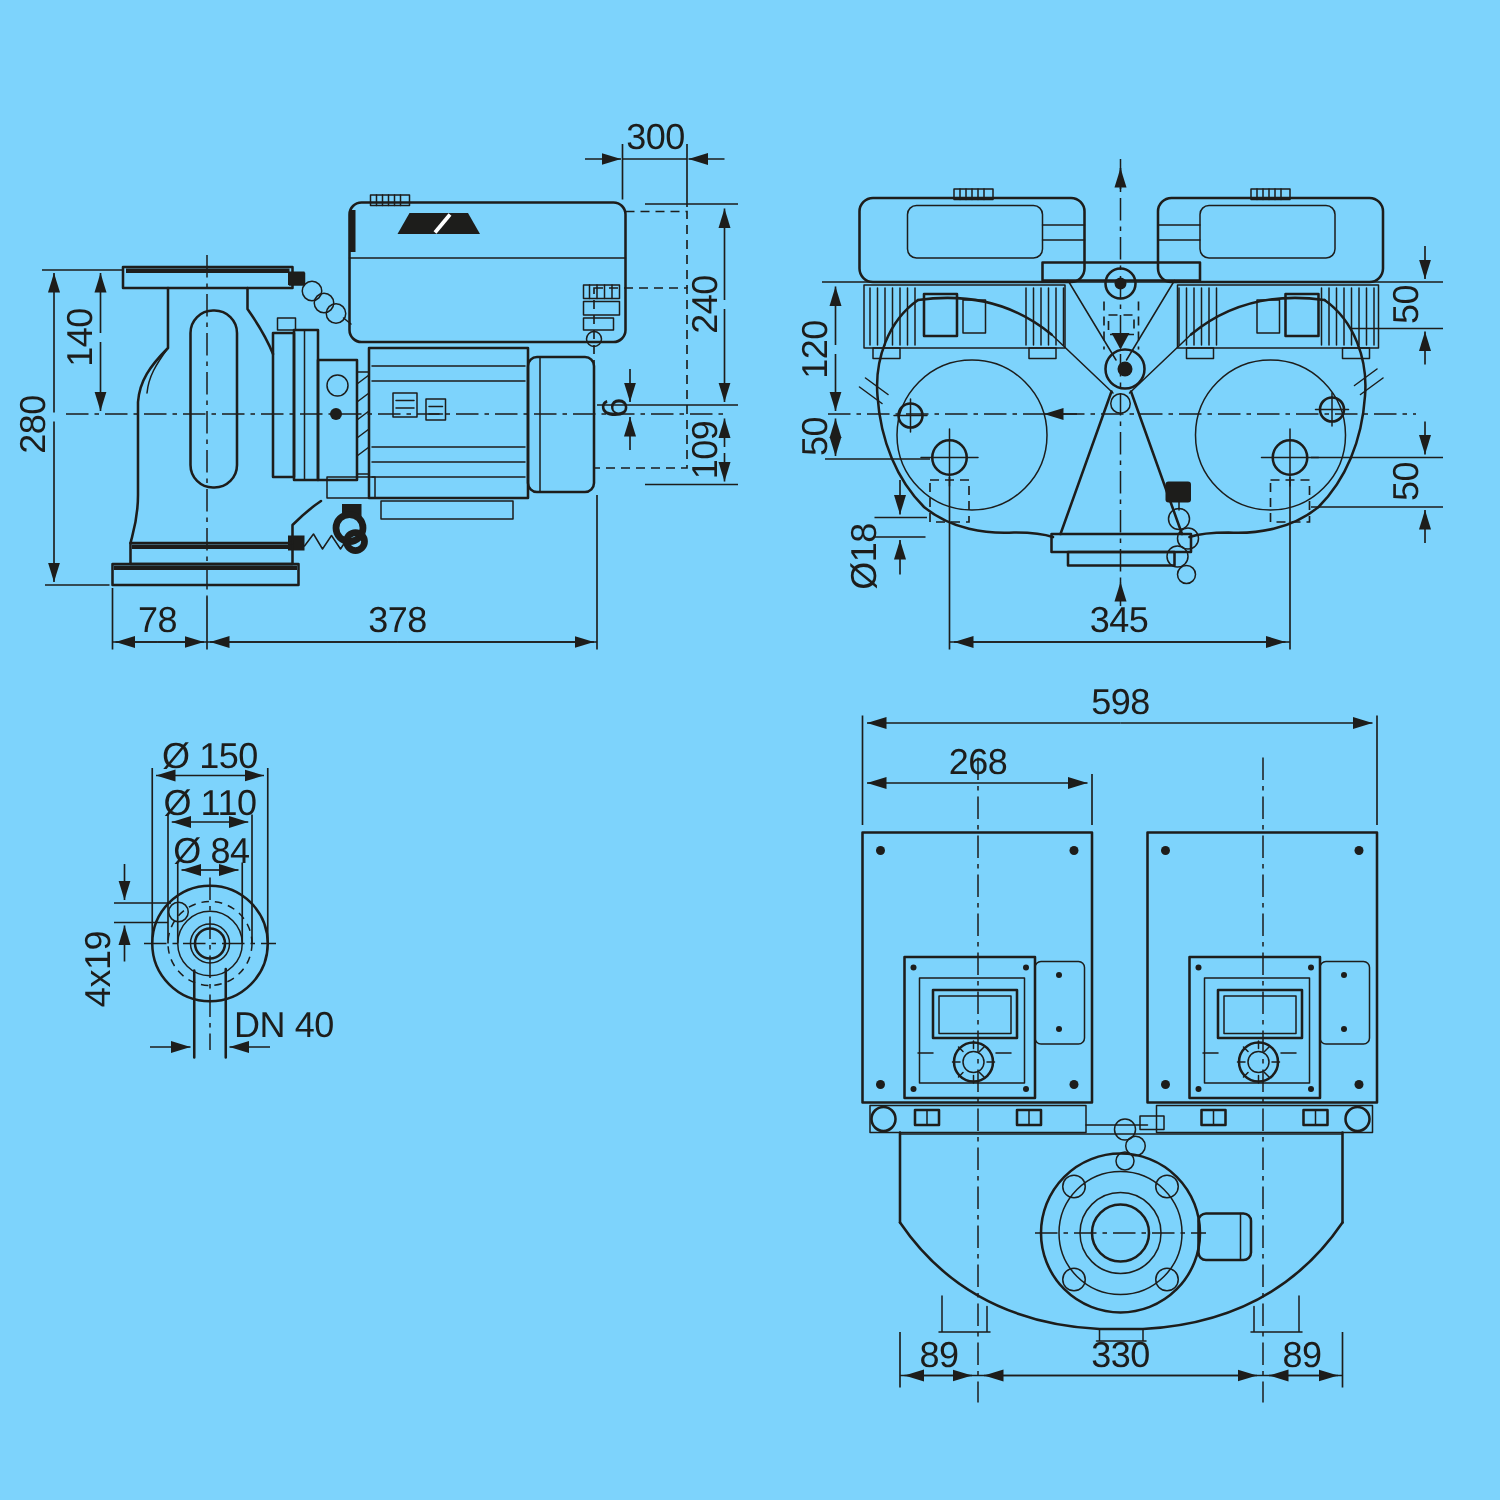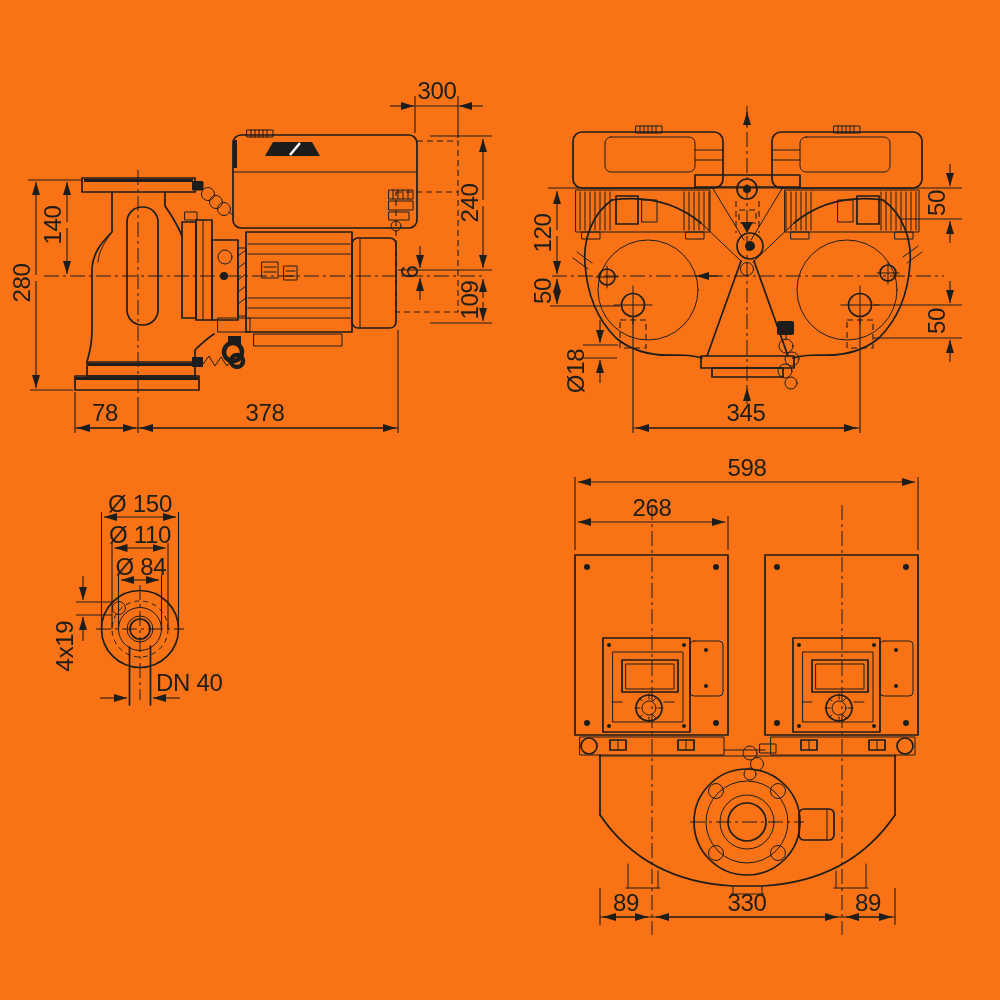--- a/index.html
+++ b/index.html
@@ -1,16 +1,16 @@
 <!DOCTYPE html>
 <html><head>
 <meta charset="utf-8">
 <style>
   html,body{margin:0;padding:0;background:#ffffff;}
-  .stage{position:relative;width:1000px;height:1000px;background:#f97316;overflow:hidden;}
+  .stage{position:relative;width:1000px;height:1000px;background:#7dd3fc;overflow:hidden;}
   svg{display:block}
   .ol{fill:none;stroke:#1d1d1b;stroke-width:1.7;stroke-linecap:round;stroke-linejoin:round}
   .tl{fill:none;stroke:#1d1d1b;stroke-width:1;stroke-linecap:round;stroke-linejoin:round}
   .dl{fill:none;stroke:#1d1d1b;stroke-width:1.1}
   .cl{fill:none;stroke:#1d1d1b;stroke-width:1;stroke-dasharray:15 4 3 4}
   .dsh{fill:none;stroke:#1d1d1b;stroke-width:1.1;stroke-dasharray:6 4}
   .dsh2{fill:none;stroke:#1d1d1b;stroke-width:1;stroke-dasharray:5 4}
   .fillb{fill:#1d1d1b;stroke:none}
   .coil{fill:none;stroke:#1d1d1b;stroke-width:4.5}
   .wsl{fill:none;stroke:#ffffff;stroke-width:2.5}

